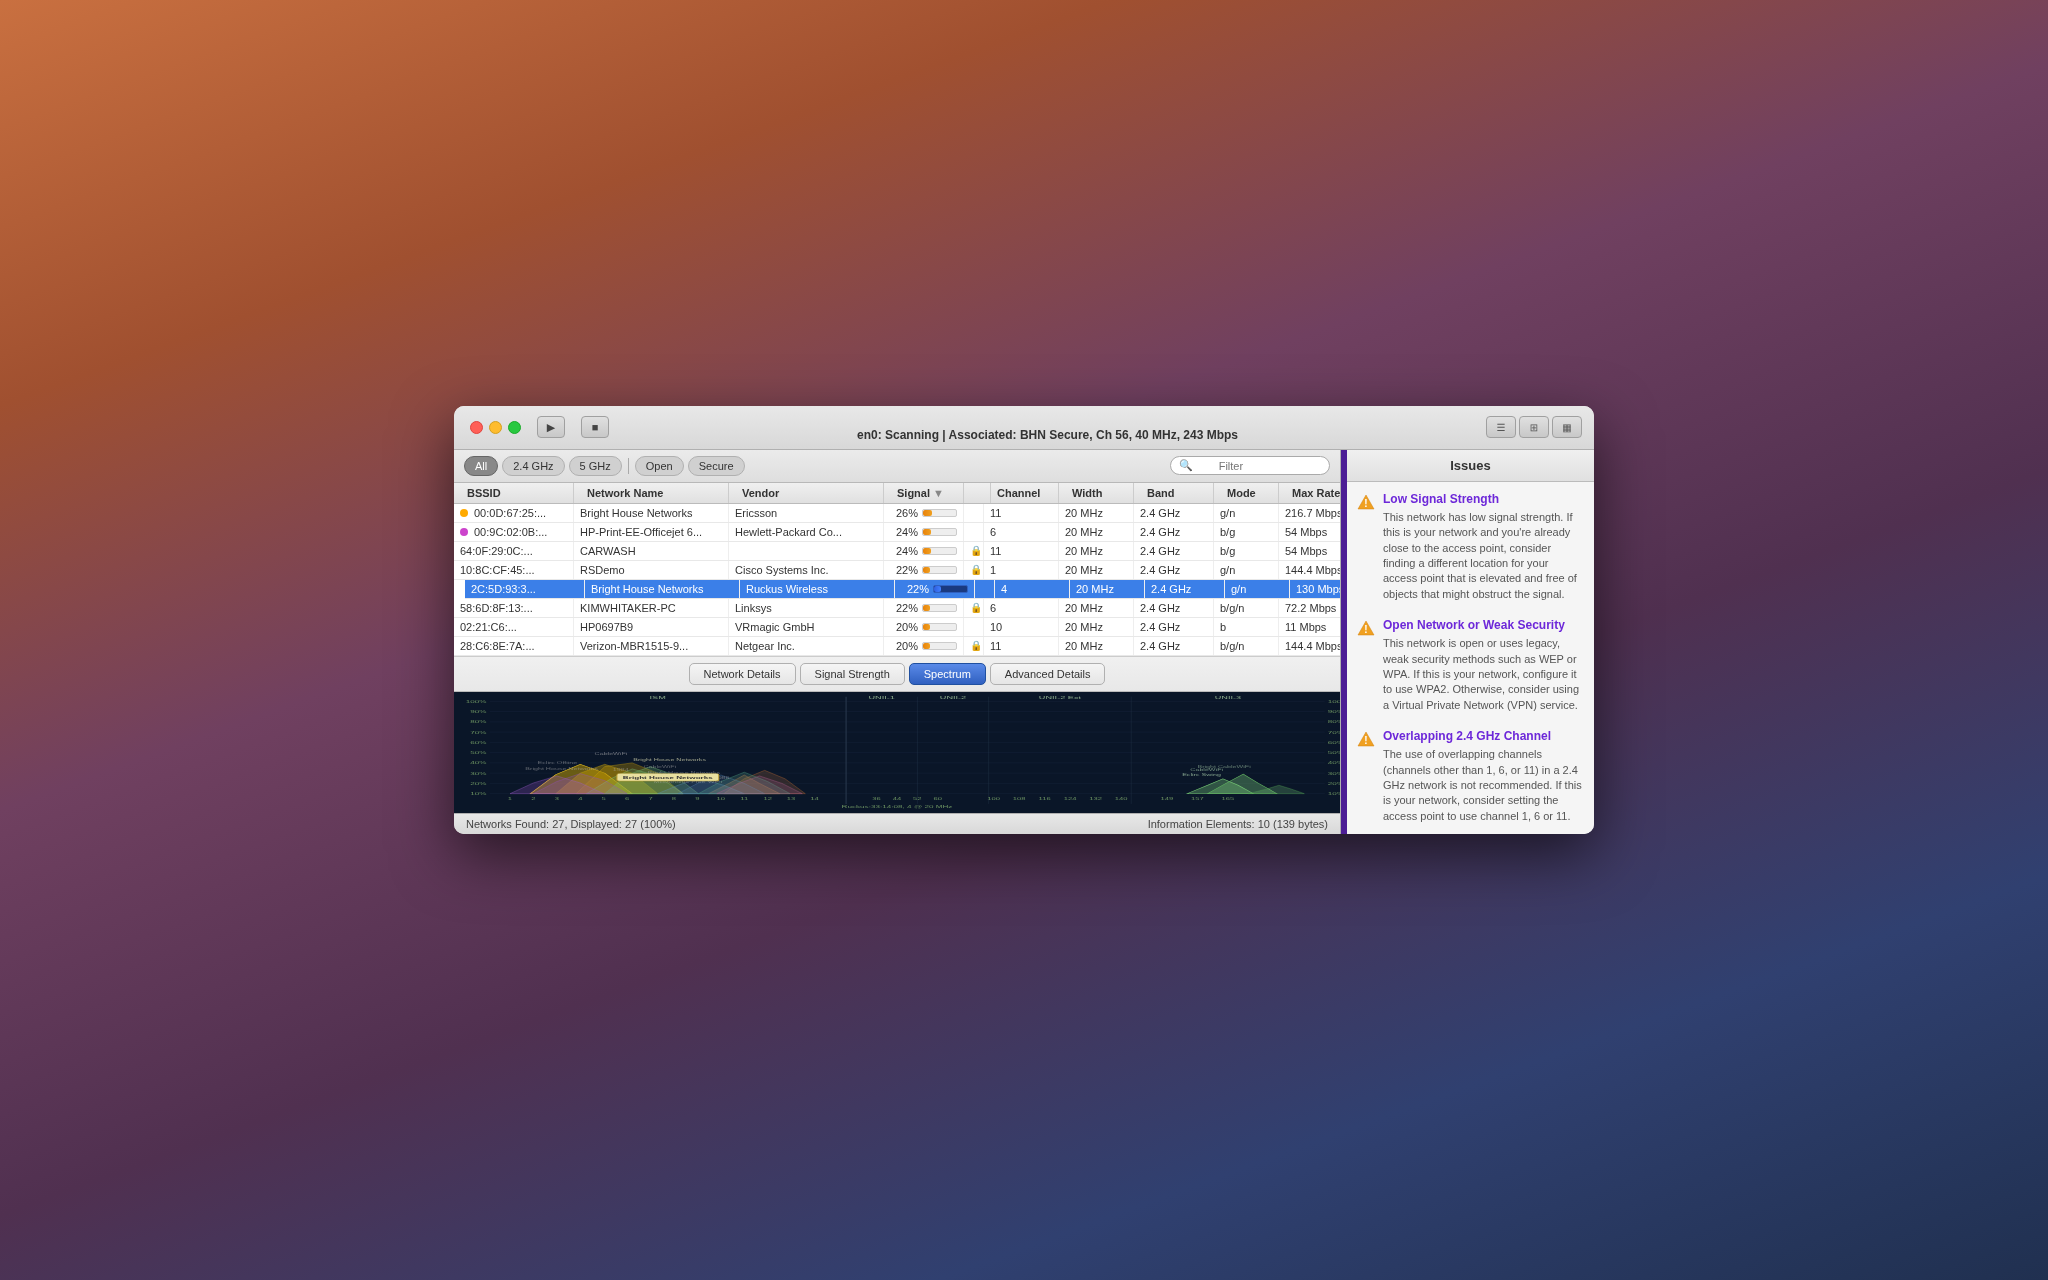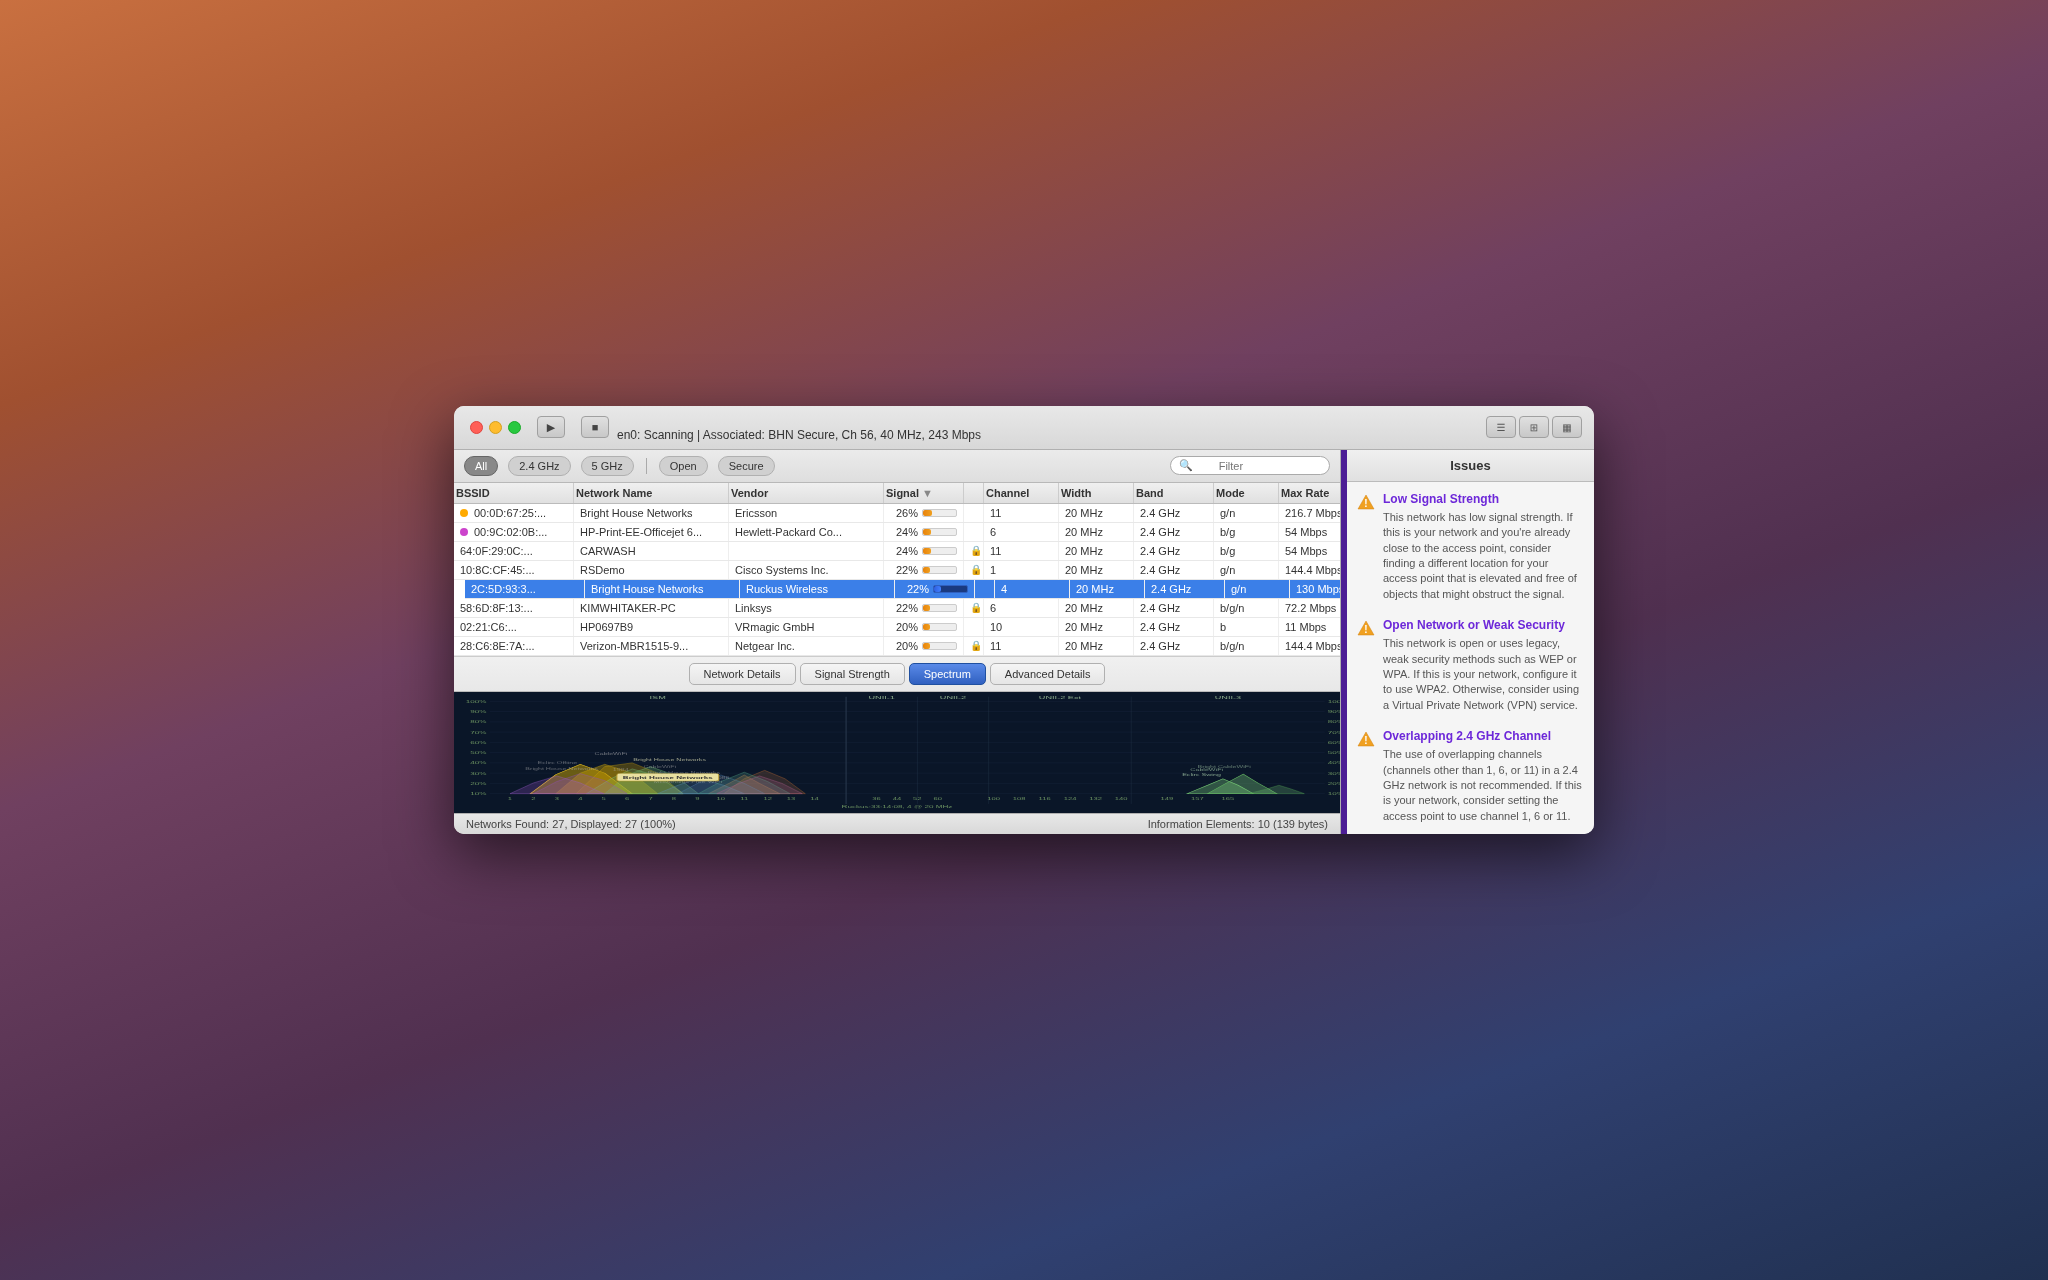--- a/index.html
+++ b/index.html
@@ -55,24 +55,24 @@
       border: 1px solid #a0a0a0;
       border-radius: 4px;
       display: flex; align-items: center; justify-content: center;
       cursor: pointer;
       margin-left: 8px;
       font-size: 11px;
       color: #444;
     }
     .titlebar-title {
       flex: 1;
-      text-align: left;
+      text-align: center;
       font-size: 12px;
       color: #333;
-      font-weight: 400;
+      font-weight: 700;
       margin-top: 16px;
     }
     .titlebar-view-btns {
       display: flex;
       gap: 3px;
     }
     .view-btn {
       width: 30px; height: 22px;
       background: linear-gradient(180deg, #e0e0e0, #c8c8c8);
       border: 1px solid #a0a0a0;
@@ -99,21 +99,21 @@
       border-right: 1px solid #b0b0b0;
     }
 
     
     .toolbar {
       background: linear-gradient(180deg, #ebebeb, #dedede);
       border-bottom: 1px solid #b8b8b8;
       padding: 6px 10px;
       display: flex;
       align-items: center;
-      gap: 10px;
+      gap: 4px;
       flex-shrink: 0;
     }
     .filter-btn {
       padding: 3px 10px;
       border-radius: 12px;
       border: 1px solid #b0b0b0;
       background: #d0d0d0;
       font-size: 11px;
       color: #333;
       cursor: pointer;
@@ -149,21 +149,21 @@
       background: white;
     }
     .table-header {
       display: grid;
       grid-template-columns: 120px 155px 155px 80px 20px 75px 75px 80px 65px 90px 50px;
       background: linear-gradient(180deg, #f0f0f0, #e0e0e0);
       border-bottom: 1px solid #bbb;
       padding: 0;
     }
     .th {
-      padding: 4px 2px;
+      padding: 4px 13px;
       font-size: 11px;
       font-weight: 600;
       color: #333;
       border-right: 1px solid #ccc;
       white-space: nowrap;
       overflow: hidden;
       text-overflow: ellipsis;
       display: flex;
       align-items: center;
       gap: 3px;

